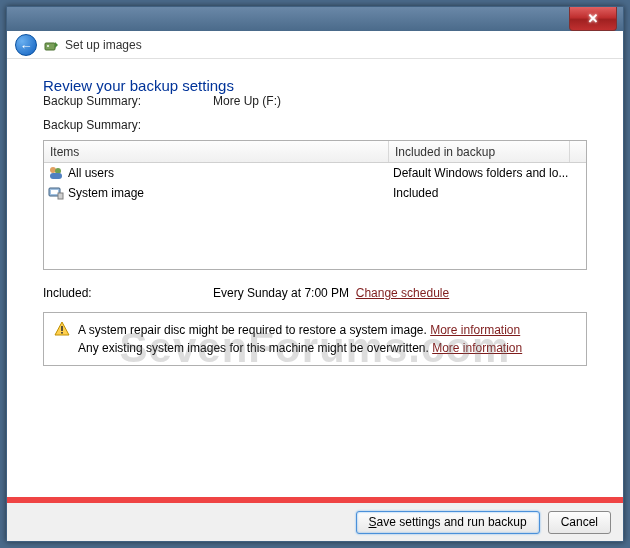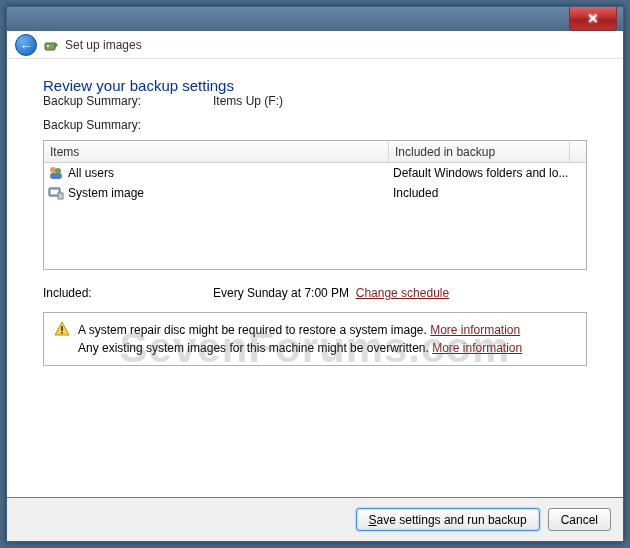--- a/index.html
+++ b/index.html
@@ -127,21 +127,21 @@
   .notice {
     border: 1px solid #b0b0b0;
     padding: 8px 10px;
     display: flex;
     gap: 8px;
     line-height: 1.5;
   }
   .warn-icon { flex: 0 0 16px; }
   .footer {
     background: #f0f0f0;
-    border-top: 1px solid #ef4444;
+    border-top: 6px solid #ef4444;
     height: 44px;
     display: flex;
     align-items: center;
     justify-content: flex-end;
     padding: 0 12px;
     gap: 8px;
   }
   .btn {
     height: 23px;
     padding: 0 12px;
@@ -191,21 +191,21 @@
       </svg>
     </span>
     <span class="header-title">Set up images</span>
   </div>
 
   <div class="content">
     <div class="page-title">Review your backup settings</div>
 
     <div class="row">
       <span class="label">Backup Summary:</span>
-      <span>Items Up (F:)</span>
+      <span>More Up (F:)</span>
     </div>
 
     <div class="row summary-label">Backup Summary:</div>
 
     <div class="table">
       <div class="thead">
         <div class="th col1">Items</div>
         <div class="th col2">Included in backup</div>
         <div class="th col3"></div>
       </div>

